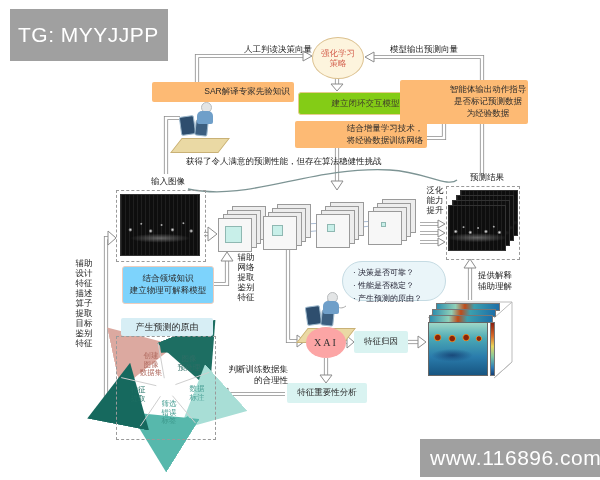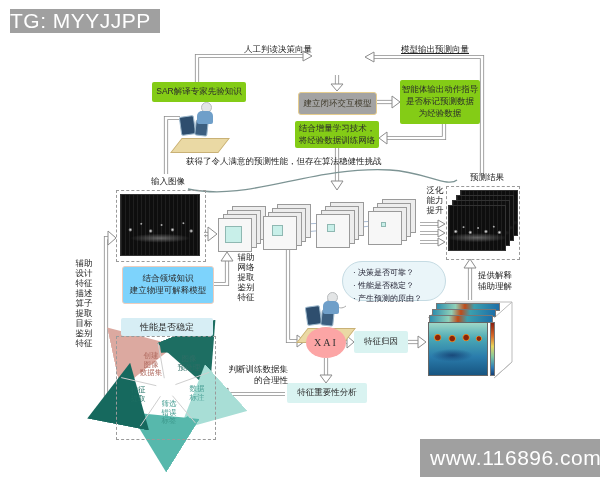--- a/index.html
+++ b/index.html
@@ -16,22 +16,22 @@
   .wire{stroke:#bbb;fill:none;stroke-width:1px;}
   .squig{fill:none;stroke:#aaa;stroke-width:1px;}
   .swoosh{fill:none;stroke:#7d9494;stroke-width:1.3px;}
   .spoke{stroke:#cfcfcf;stroke-width:1px;}
   .arc{fill:none;stroke-width:9px;}
   
   .lbl{position:absolute;font-size:8.5px;line-height:1.25;color:#222;
        white-space:pre-line;text-align:right;}
   .box{position:absolute;display:flex;align-items:center;justify-content:center;
        text-align:center;white-space:pre-line;font-size:8.5px;line-height:1.4;color:#2b2b2b;}
-  .gray{background:#84cc16;border-radius:2px;}
-  .yellow{background:#a3a3a3;border:1px solid #e6cd8e;border-radius:3px;color:#3f3a2a;}
+  .gray{background:#fdba74;border-radius:2px;padding-left:48px;}
+  .yellow{background:#84cc16;border:1px solid #e6cd8e;border-radius:3px;color:#3f3a2a;padding-left:28px;}
   .pinkbx{background:#7dd3fc;border:1px solid #edcdbd;border-radius:3px;}
   .cyanbx{background:#d7eef5;border-radius:2px;}
   .mintbx{background:#d9f3f1;border-radius:2px;}
   .dash{position:absolute;border:1px dashed #9a9a9a;}
   .rlcircle{position:absolute;left:312px;top:37px;width:50px;height:40px;border-radius:50%;
        background:#fdf4dd;border:1px solid #dcc18f;display:flex;align-items:center;justify-content:center;
        font-size:8.5px;line-height:1.2;color:#d4604e;white-space:pre-line;text-align:center;}
   .xaiellipse{position:absolute;left:306px;top:327px;width:40px;height:31px;border-radius:50%;
        background:#fca5a5;display:flex;align-items:center;justify-content:center;
        font-family:"Liberation Serif",serif;font-size:10px;letter-spacing:2px;color:#333;}
@@ -74,21 +74,21 @@
   .person{position:absolute;width:60px;height:58px;}
   .mat{position:absolute;left:6px;bottom:3px;width:46px;height:13px;background:#ead9a4;border:1px solid #c9b176;transform:skewX(-38deg);}
   .mon{position:absolute;background:#2e4e6e;border:1px solid #9cb8cc;border-radius:2px;}
   .mon.a{left:10px;top:18px;width:13px;height:17px;transform:rotate(-8deg);}
   .mon.b{left:25px;top:22px;width:11px;height:14px;transform:rotate(6deg);background:#3c5f80;}
   .phead{position:absolute;left:31px;top:4px;width:9px;height:9px;border-radius:50%;background:#e3e5e6;border:1px solid #b9bcbe;}
   .pbody{position:absolute;left:27px;top:13px;width:16px;height:13px;border-radius:5px 5px 2px 2px;background:#6f9fc9;}
   
   .wm{position:absolute;background:#a0a0a0;color:#fff;display:flex;align-items:center;
       font-size:21px;letter-spacing:0.5px;}
-  .wm.top{left:10px;top:9px;width:150px;height:24px;}
+  .wm.top{left:10px;top:9px;width:150px;height:52px;padding-left:8px;}
   .wm.bottom{left:420px;top:439px;width:180px;height:38px;padding-left:10px;}
   .vtext{position:absolute;font-size:8.5px;line-height:10px;white-space:pre-line;text-align:center;color:#222;}
 </style>
 </head>
 <body>
 
 <div class="stage">
 
   <svg class="layer" width="600" height="480">
     <defs>
@@ -239,21 +239,23 @@
       <path class="arc" stroke="#16695e" marker-end="url(#m-dt2)" d="M142.5,420.4 A40,40 0 0 1 126.7,380.4"></path>
       <line class="spoke" x1="156.3" y1="385.7" x2="121.2" y2="377.6"></line>
       <line class="spoke" x1="164.3" y1="378.2" x2="158.0" y2="342.7"></line>
       <line class="spoke" x1="175.4" y1="384.6" x2="209.2" y2="372.3"></line>
       <line class="spoke" x1="172.4" y1="395.7" x2="195.6" y2="423.2"></line>
       <line class="spoke" x1="160.4" y1="396.3" x2="140.3" y2="426.1"></line>
     </g>
   </svg>
 
   <div class="lbl" style="left:232px;top:44px;width:80px;">人工判读决策向量</div>
-  <div class="lbl" style="left:393px;top:44px;width:76px;text-decoration:underline;">模型输出预测向量</div>
+  <div class="lbl" style="left:382px;top:44px;width:76px;">模型输出预测向量</div>
+  <div class="rlcircle">强化学习
+策略</div>
   <div class="box gray" style="left:152px;top:82px;width:94px;height:20px;">SAR解译专家先验知识</div>
   <div class="box yellow" style="left:298px;top:92px;width:77px;height:21px;">建立闭环交互模型</div>
   <div class="box gray" style="left:400px;top:80px;width:80px;height:44px;">智能体输出动作指导
 是否标记预测数据
 为经验数据</div>
   <div class="box gray" style="left:295px;top:121px;width:84px;height:27px;">结合增量学习技术，
 将经验数据训练网络</div>
   <div class="lbl" style="left:186px;top:156px;width:272px;white-space:nowrap;text-align:left;">获得了令人满意的预测性能，但存在算法稳健性挑战</div>
 
   <div class="person" style="left:170px;top:98px;">
@@ -354,21 +356,21 @@
 的合理性</div>
 
   <div>
     <div class="hm-strip" style="left:436px;top:303px;"></div>
     <div class="hm-strip" style="left:432px;top:309px;"></div>
     <div class="hm-strip" style="left:429px;top:315px;"></div>
     <div class="hm-front" style="left:428px;top:322px;"></div>
     <div class="hm-bar" style="left:490px;top:322px;"></div>
   </div>
 
-  <div class="box cyanbx" style="left:121px;top:318px;width:92px;height:18px;font-size:9px;">性能是否稳定</div>
+  <div class="box cyanbx" style="left:121px;top:318px;width:92px;height:18px;font-size:9px;">产生预测的原由</div>
   <div class="dash" style="left:116px;top:336px;width:98px;height:102px;"></div>
   <div class="vtext" style="left:134px;top:352px;width:34px;font-size:7.5px;line-height:8.5px;color:#b06a5f;">创建
 图像
 数据集</div>
   <div class="vtext" style="left:172px;top:355px;width:34px;font-size:7.5px;line-height:8.5px;color:#2f6e66;">图像
 预处理</div>
   <div class="vtext" style="left:180px;top:385px;width:34px;font-size:7.5px;line-height:8.5px;color:#4aa096;">数据
 标注</div>
   <div class="vtext" style="left:152px;top:400px;width:34px;font-size:7.5px;line-height:8.5px;color:#3f9a8e;">筛选
 错误

